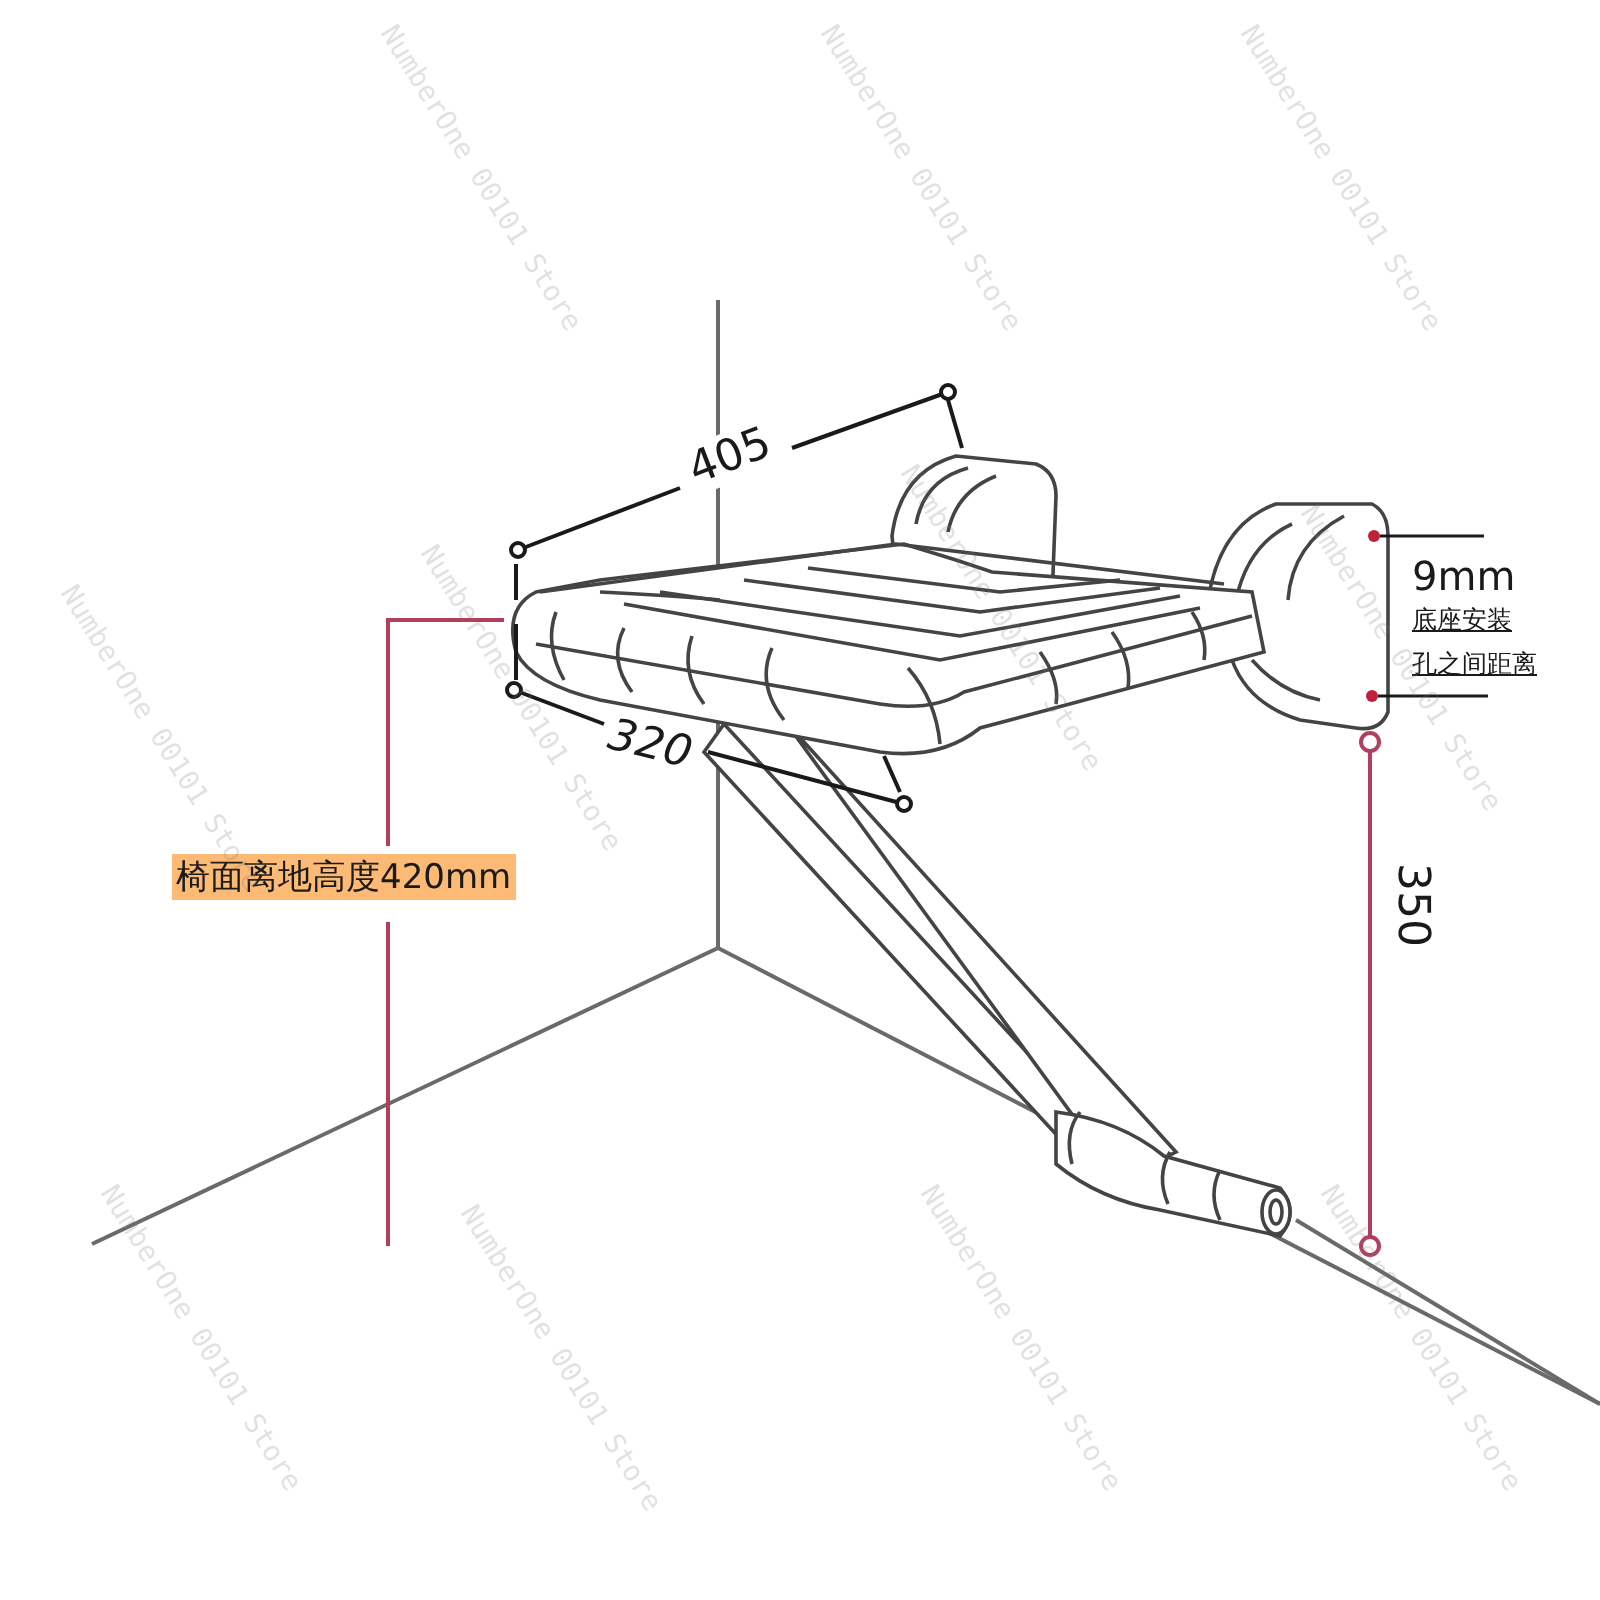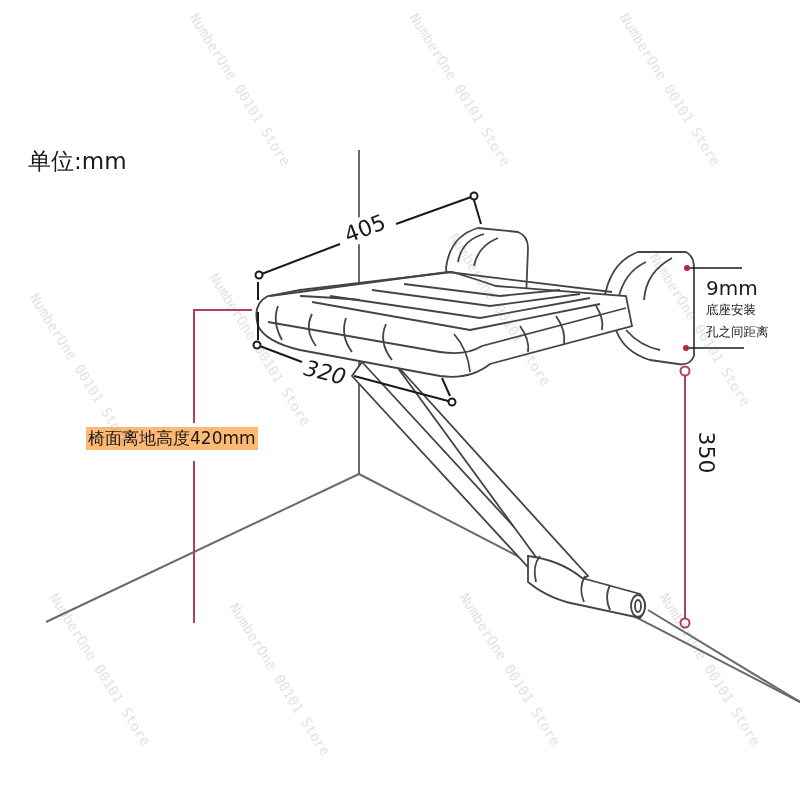--- a/index.html
+++ b/index.html
@@ -3,21 +3,21 @@
   <meta charset="utf-8">
   <style>
     html, body { margin: 0; padding: 0; background: #ffffff; }
     body { width: 800px; height: 800px; position: relative; overflow: hidden;
            font-family: "DejaVu Sans", "Liberation Sans", sans-serif; }
     .canvas { position: absolute; left: 0; top: 0; width: 800px; height: 800px; }
     .label { position: absolute; color: #1a1a1a; white-space: nowrap; }
     .unit-label { left: 28px; top: 146px; font-size: 23px; }
     .height-label { left: 86px; top: 427px; font-size: 17px; background: #fdba74; padding: 0 2px; }
     .hole-mm { left: 706px; top: 276px; font-size: 20px; }
-    .hole-desc { left: 706px; font-size: 12.5px; }
+    .hole-desc { left: 706px; font-size: 12.5px; text-decoration: underline; }
     .hole-desc.l1 { top: 302px; }
     .hole-desc.l2 { top: 324px; text-align: center; }
     .dim-350 { left: 676px; top: 440px; font-size: 22px; transform: rotate(90deg); transform-origin: center; width: 60px; text-align:center; }
     .dim-405 { left: 342px; top: 216px; font-size: 22px; transform: rotate(-21deg); background:#fff; padding: 0 2px; }
     .dim-320 { left: 302px; top: 360px; font-size: 22px; transform: rotate(14deg); font-style: italic; background:#fff; padding: 0 2px; }
     .watermark { position: absolute; color: rgba(120,120,120,0.22); font-family: "DejaVu Sans Mono", monospace;
                  font-size: 14px; transform: rotate(58deg); transform-origin: left top; white-space: nowrap; }
   </style>
 </head>
 <body>
@@ -97,21 +97,20 @@
       <circle cx="685" cy="623" r="4.5"></circle>
     </g>
     <g>
       <circle cx="687" cy="268" r="3" fill="#c0203a"></circle>
       <circle cx="686" cy="348" r="3" fill="#c0203a"></circle>
       <line x1="690" y1="268" x2="742" y2="268" stroke="#1a1a1a" stroke-width="1.6"></line>
       <line x1="689" y1="348" x2="744" y2="348" stroke="#1a1a1a" stroke-width="1.6"></line>
     </g>
   </svg>
 
-  <div class="label unit-label">单位:mm</div>
   <div class="label dim-405">405</div>
   <div class="label dim-320">320</div>
   <div class="label height-label">椅面离地高度420mm</div>
   <div class="label dim-350">350</div>
   <div class="label hole-mm">9mm</div>
   <div class="label hole-desc l1">底座安装</div>
   <div class="label hole-desc l2">孔之间距离</div>
 
   <div class="watermark" style="left:200px; top:10px;">NumberOne 00101 Store</div>
   <div class="watermark" style="left:420px; top:10px;">NumberOne 00101 Store</div>

